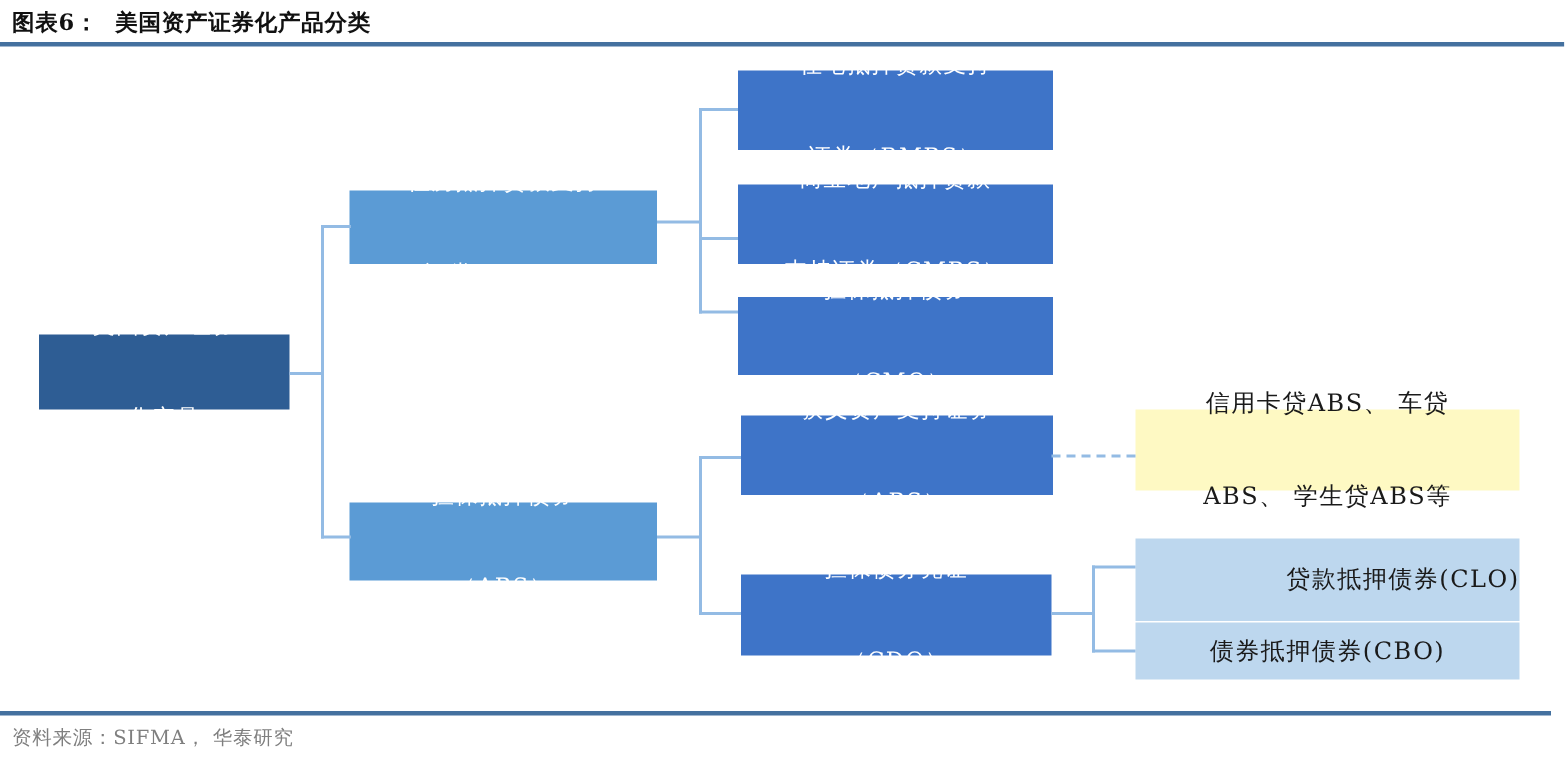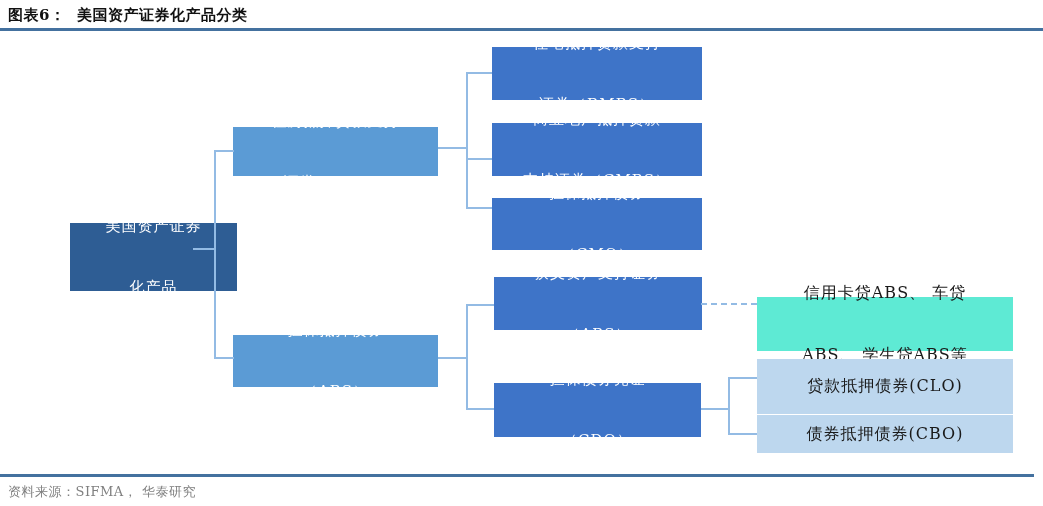--- a/index.html
+++ b/index.html
@@ -20,30 +20,30 @@
     font-family:"DejaVu Serif","Liberation Serif",serif;
   }
   
   .node{
     position:absolute;display:flex;flex-direction:column;align-items:center;justify-content:center;
     text-align:center;color:#ffffff;font-size:15px;line-height:1.38;letter-spacing:1px;
     font-family:"DejaVu Serif","Liberation Serif",serif;
     gap:40px;
   }
   .node .ln{white-space:nowrap;}
-  #node-root      {left:26px;  top:223px; width:167px; height:68px; background:#2e5d94;margin-left:44px;}
+  #node-root      {left:26px;  top:223px; width:167px; height:50px; background:#2e5d94;}
   #node-mbs       {left:233px; top:127px; width:205px; height:49px; background:#5b9bd5;}
   #node-abs       {left:233px; top:335px; width:205px; height:52px; background:#5b9bd5;}
   #node-rmbs      {left:492px; top:47px;  width:210px; height:53px; background:#3e74c8;}
   #node-cmbs      {left:492px; top:123px; width:210px; height:53px; background:#3e74c8;text-align:center;}
   #node-cmo       {left:492px; top:198px; width:210px; height:52px; background:#3e74c8;}
   #node-narrow-abs{left:494px; top:277px; width:208px; height:53px; background:#3e74c8;}
   #node-cdo       {left:494px; top:383px; width:207px; height:54px; background:#3e74c8;}
-  #node-cc-abs    {left:757px; top:273px; width:256px; height:54px; background:#5eead4; color:#1a1a1a; font-size:16px;margin-top:24px;}
-  #node-clo       {left:757px; top:359px; width:256px; height:55px; background:#bdd7ee; color:#1a1a1a; font-size:16px;}
+  #node-cc-abs    {left:757px; top:273px; width:256px; height:54px; background:#fef9c3; color:#1a1a1a; font-size:16px;}
+  #node-clo       {left:757px; top:359px; width:256px; height:55px; background:#bdd7ee; color:#1a1a1a; font-size:16px;align-items:flex-end;}
   #node-cbo       {left:757px; top:415px; width:256px; height:38px; background:#bdd7ee; color:#1a1a1a; font-size:16px;}
   
   .h{position:absolute;height:2px;background:#93bbe4;}
   .v{position:absolute;width:2px;background:#93bbe4;}
   .dash{position:absolute;height:0;border-top:2px dashed #93bbe4;background:none;}
   #c-root-out {left:193px;top:248px;width:22px;}
   #t-root     {left:214px;top:150px;height:209px;}
   #c-mbs-in   {left:214px;top:150px;width:20px;}
   #c-abs-in   {left:214px;top:357px;width:20px;}
   #c-mbs-out  {left:438px;top:147px;width:30px;}

